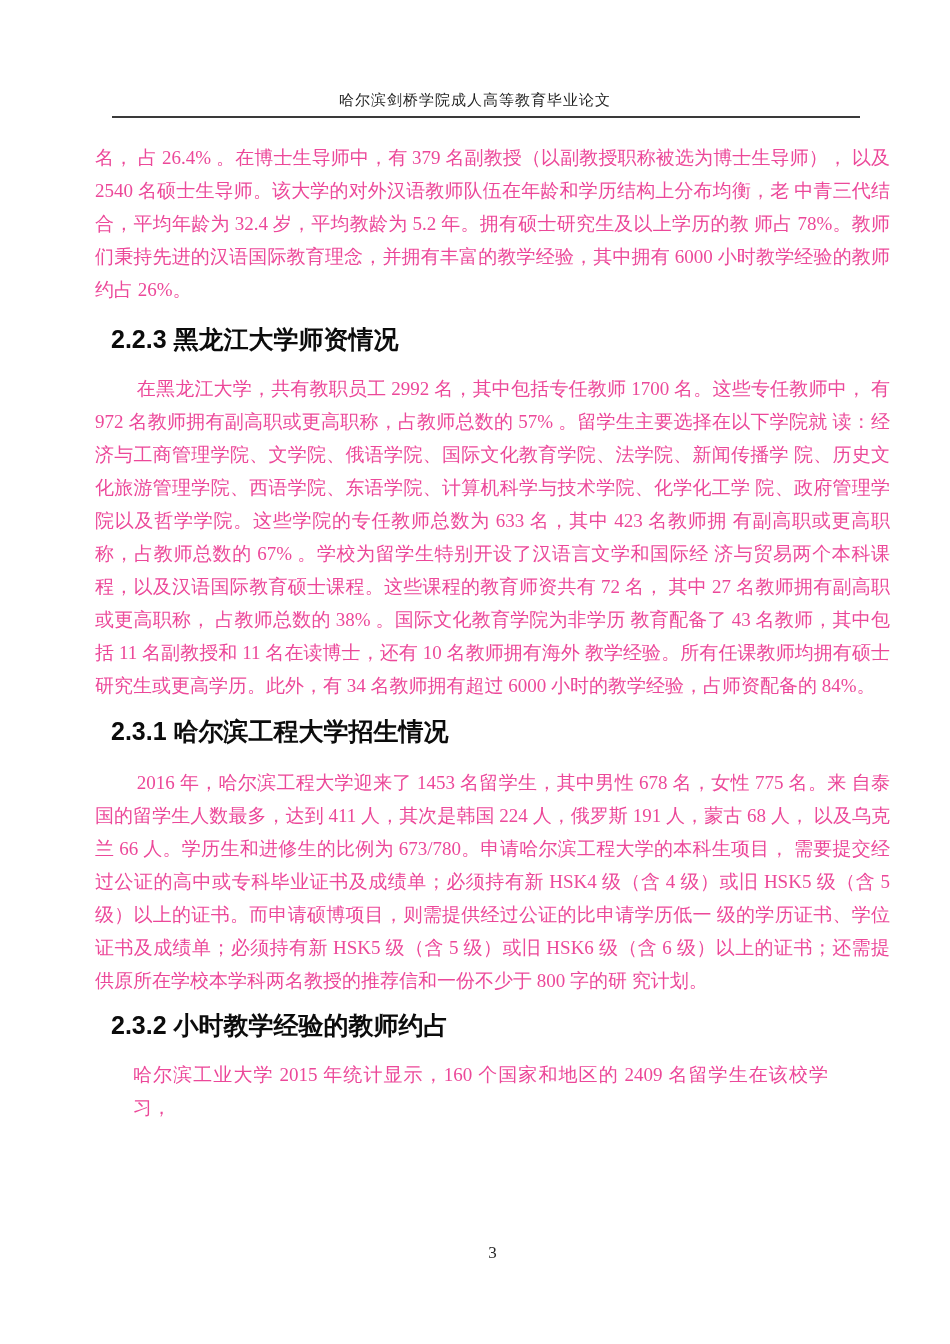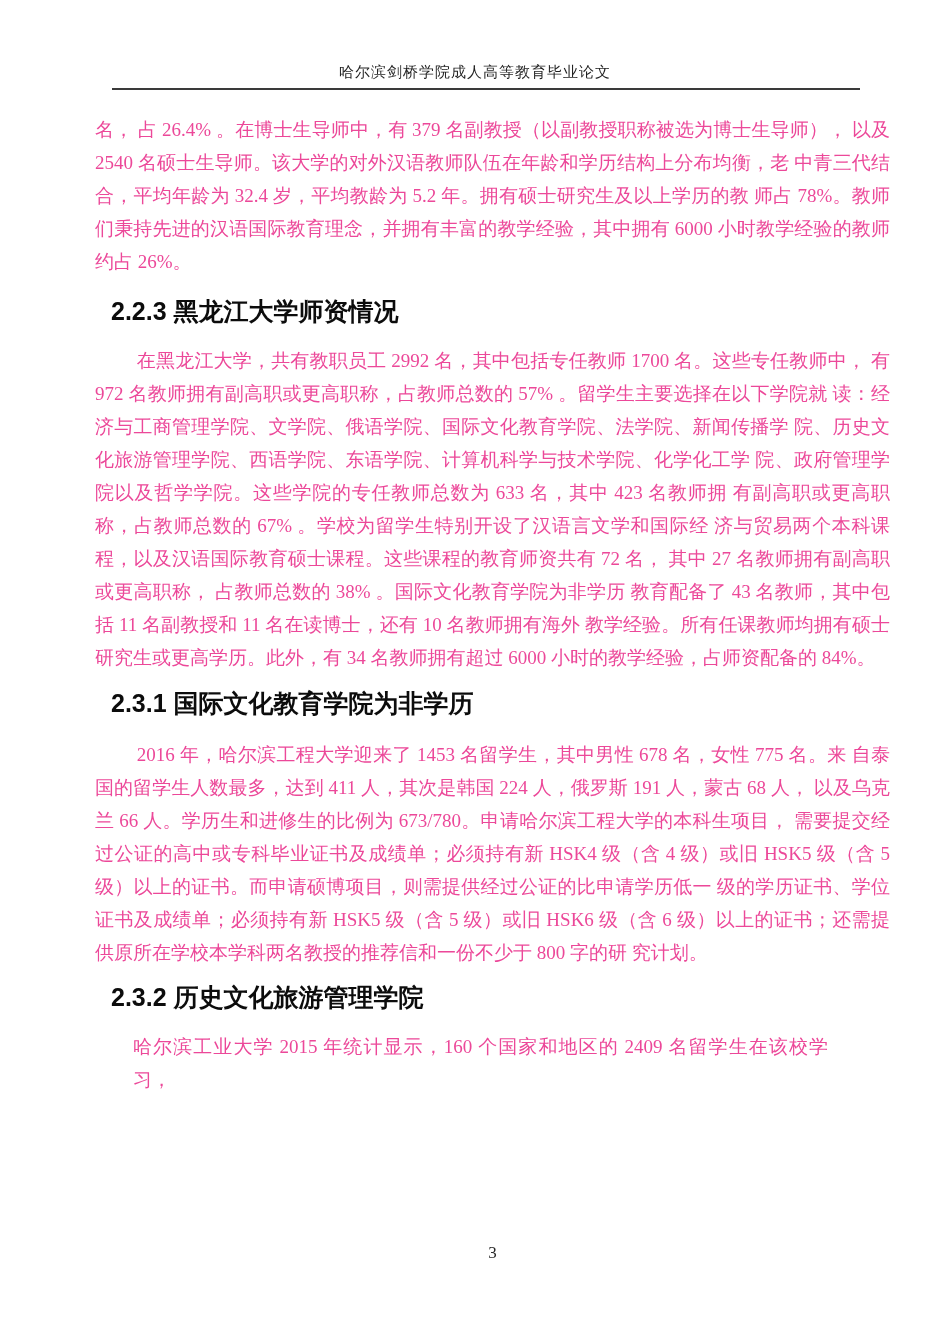--- a/index.html
+++ b/index.html
@@ -10,21 +10,21 @@
   .page {
     position: relative;
     width: 950px;
     height: 1344px;
     background: #ffffff;
     color: #161616;
     font-family: "Liberation Serif", "DejaVu Serif", serif;
     overflow: hidden;
   }
   .running-header {
-    padding-top: 62px;
+    padding-top: 90px;
     text-align: center;
     font-size: 15px;
     line-height: 20px;
     letter-spacing: 1px;
     color: #1f1f1f;
   }
   .header-rule {
     margin: 6px 0 0 112px;
     width: 748px;
     height: 0;
@@ -83,25 +83,25 @@
 
   <div class="content">
 
     <p class="para para-cont">名， 占 26.4% 。在博士生导师中，有 379 名副教授（以副教授职称被选为博士生导师）， 以及 2540 名硕士生导师。该大学的对外汉语教师队伍在年龄和学历结构上分布均衡，老 中青三代结合，平均年龄为 32.4 岁，平均教龄为 5.2 年。拥有硕士研究生及以上学历的教 师占 78%。教师们秉持先进的汉语国际教育理念，并拥有丰富的教学经验，其中拥有 6000 小时教学经验的教师约占 26%。</p>
 
     <h3 class="heading h-sub h-223">2.2.3 黑龙江大学师资情况</h3>
 
     <p class="para indent2 para-223">在黑龙江大学，共有教职员工 2992 名，其中包括专任教师 1700 名。这些专任教师中， 有 972 名教师拥有副高职或更高职称，占教师总数的 57% 。留学生主要选择在以下学院就 读：经济与工商管理学院、文学院、俄语学院、国际文化教育学院、法学院、新闻传播学 院、历史文化旅游管理学院、西语学院、东语学院、计算机科学与技术学院、化学化工学 院、政府管理学院以及哲学学院。这些学院的专任教师总数为 633 名，其中 423 名教师拥 有副高职或更高职称，占教师总数的 67% 。学校为留学生特别开设了汉语言文学和国际经 济与贸易两个本科课程，以及汉语国际教育硕士课程。这些课程的教育师资共有 72 名， 其中 27 名教师拥有副高职或更高职称， 占教师总数的 38% 。国际文化教育学院为非学历 教育配备了 43 名教师，其中包括 11 名副教授和 11 名在读博士，还有 10 名教师拥有海外 教学经验。所有任课教师均拥有硕士研究生或更高学历。此外，有 34 名教师拥有超过 6000 小时的教学经验，占师资配备的 84%。</p>
 
 
-    <h3 class="heading h-sub h-231">2.3.1 国际文化教育学院为非学历</h3>
+    <h3 class="heading h-sub h-231">2.3.1 哈尔滨工程大学招生情况</h3>
 
     <p class="para indent2 para-231">2016 年，哈尔滨工程大学迎来了 1453 名留学生，其中男性 678 名，女性 775 名。来 自泰国的留学生人数最多，达到 411 人，其次是韩国 224 人，俄罗斯 191 人，蒙古 68 人， 以及乌克兰 66 人。学历生和进修生的比例为 673/780。申请哈尔滨工程大学的本科生项目， 需要提交经过公证的高中或专科毕业证书及成绩单；必须持有新 HSK4 级（含 4 级）或旧 HSK5 级（含 5 级）以上的证书。而申请硕博项目，则需提供经过公证的比申请学历低一 级的学历证书、学位证书及成绩单；必须持有新 HSK5 级（含 5 级）或旧 HSK6 级（含 6 级）以上的证书；还需提供原所在学校本学科两名教授的推荐信和一份不少于 800 字的研 究计划。</p>
 
-    <h3 class="heading h-sub h-232">2.3.2 历史文化旅游管理学院</h3>
+    <h3 class="heading h-sub h-232">2.3.2 小时教学经验的教师约占</h3>
 
     <p class="para para-232">哈尔滨工业大学 2015 年统计显示，160 个国家和地区的 2409 名留学生在该校学习，</p>
 
   </div>
 
   <div class="page-number">3</div>
 
 </div>
 
 </body></html>

